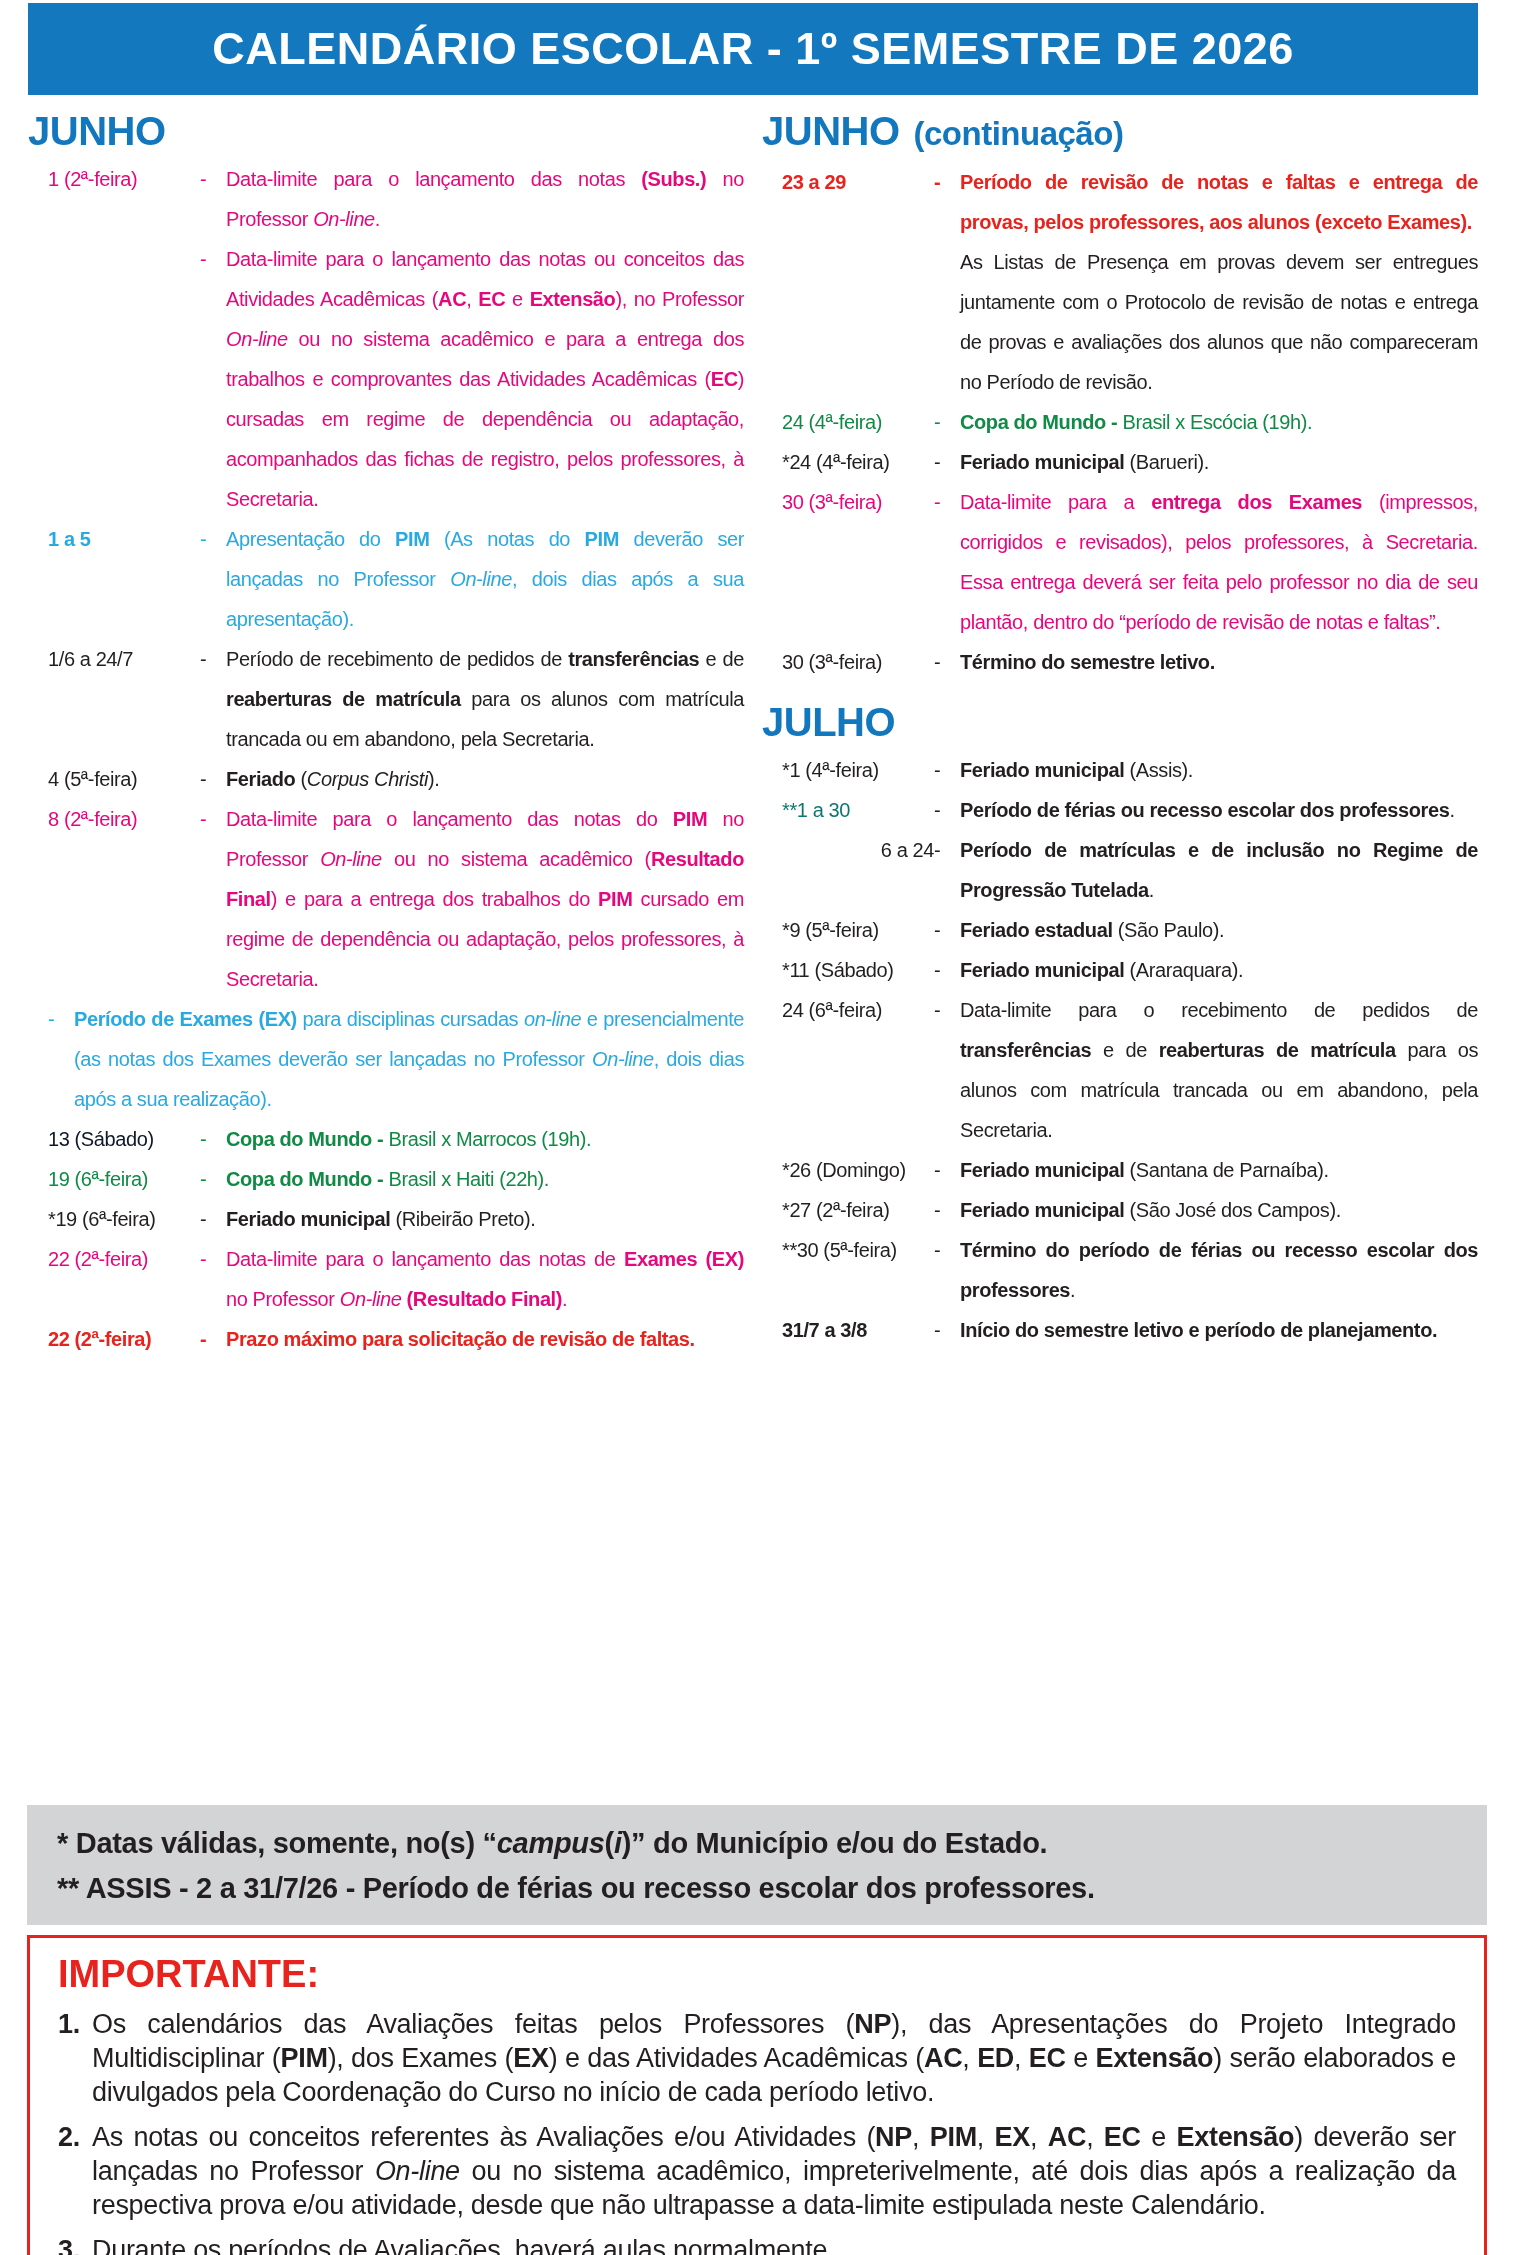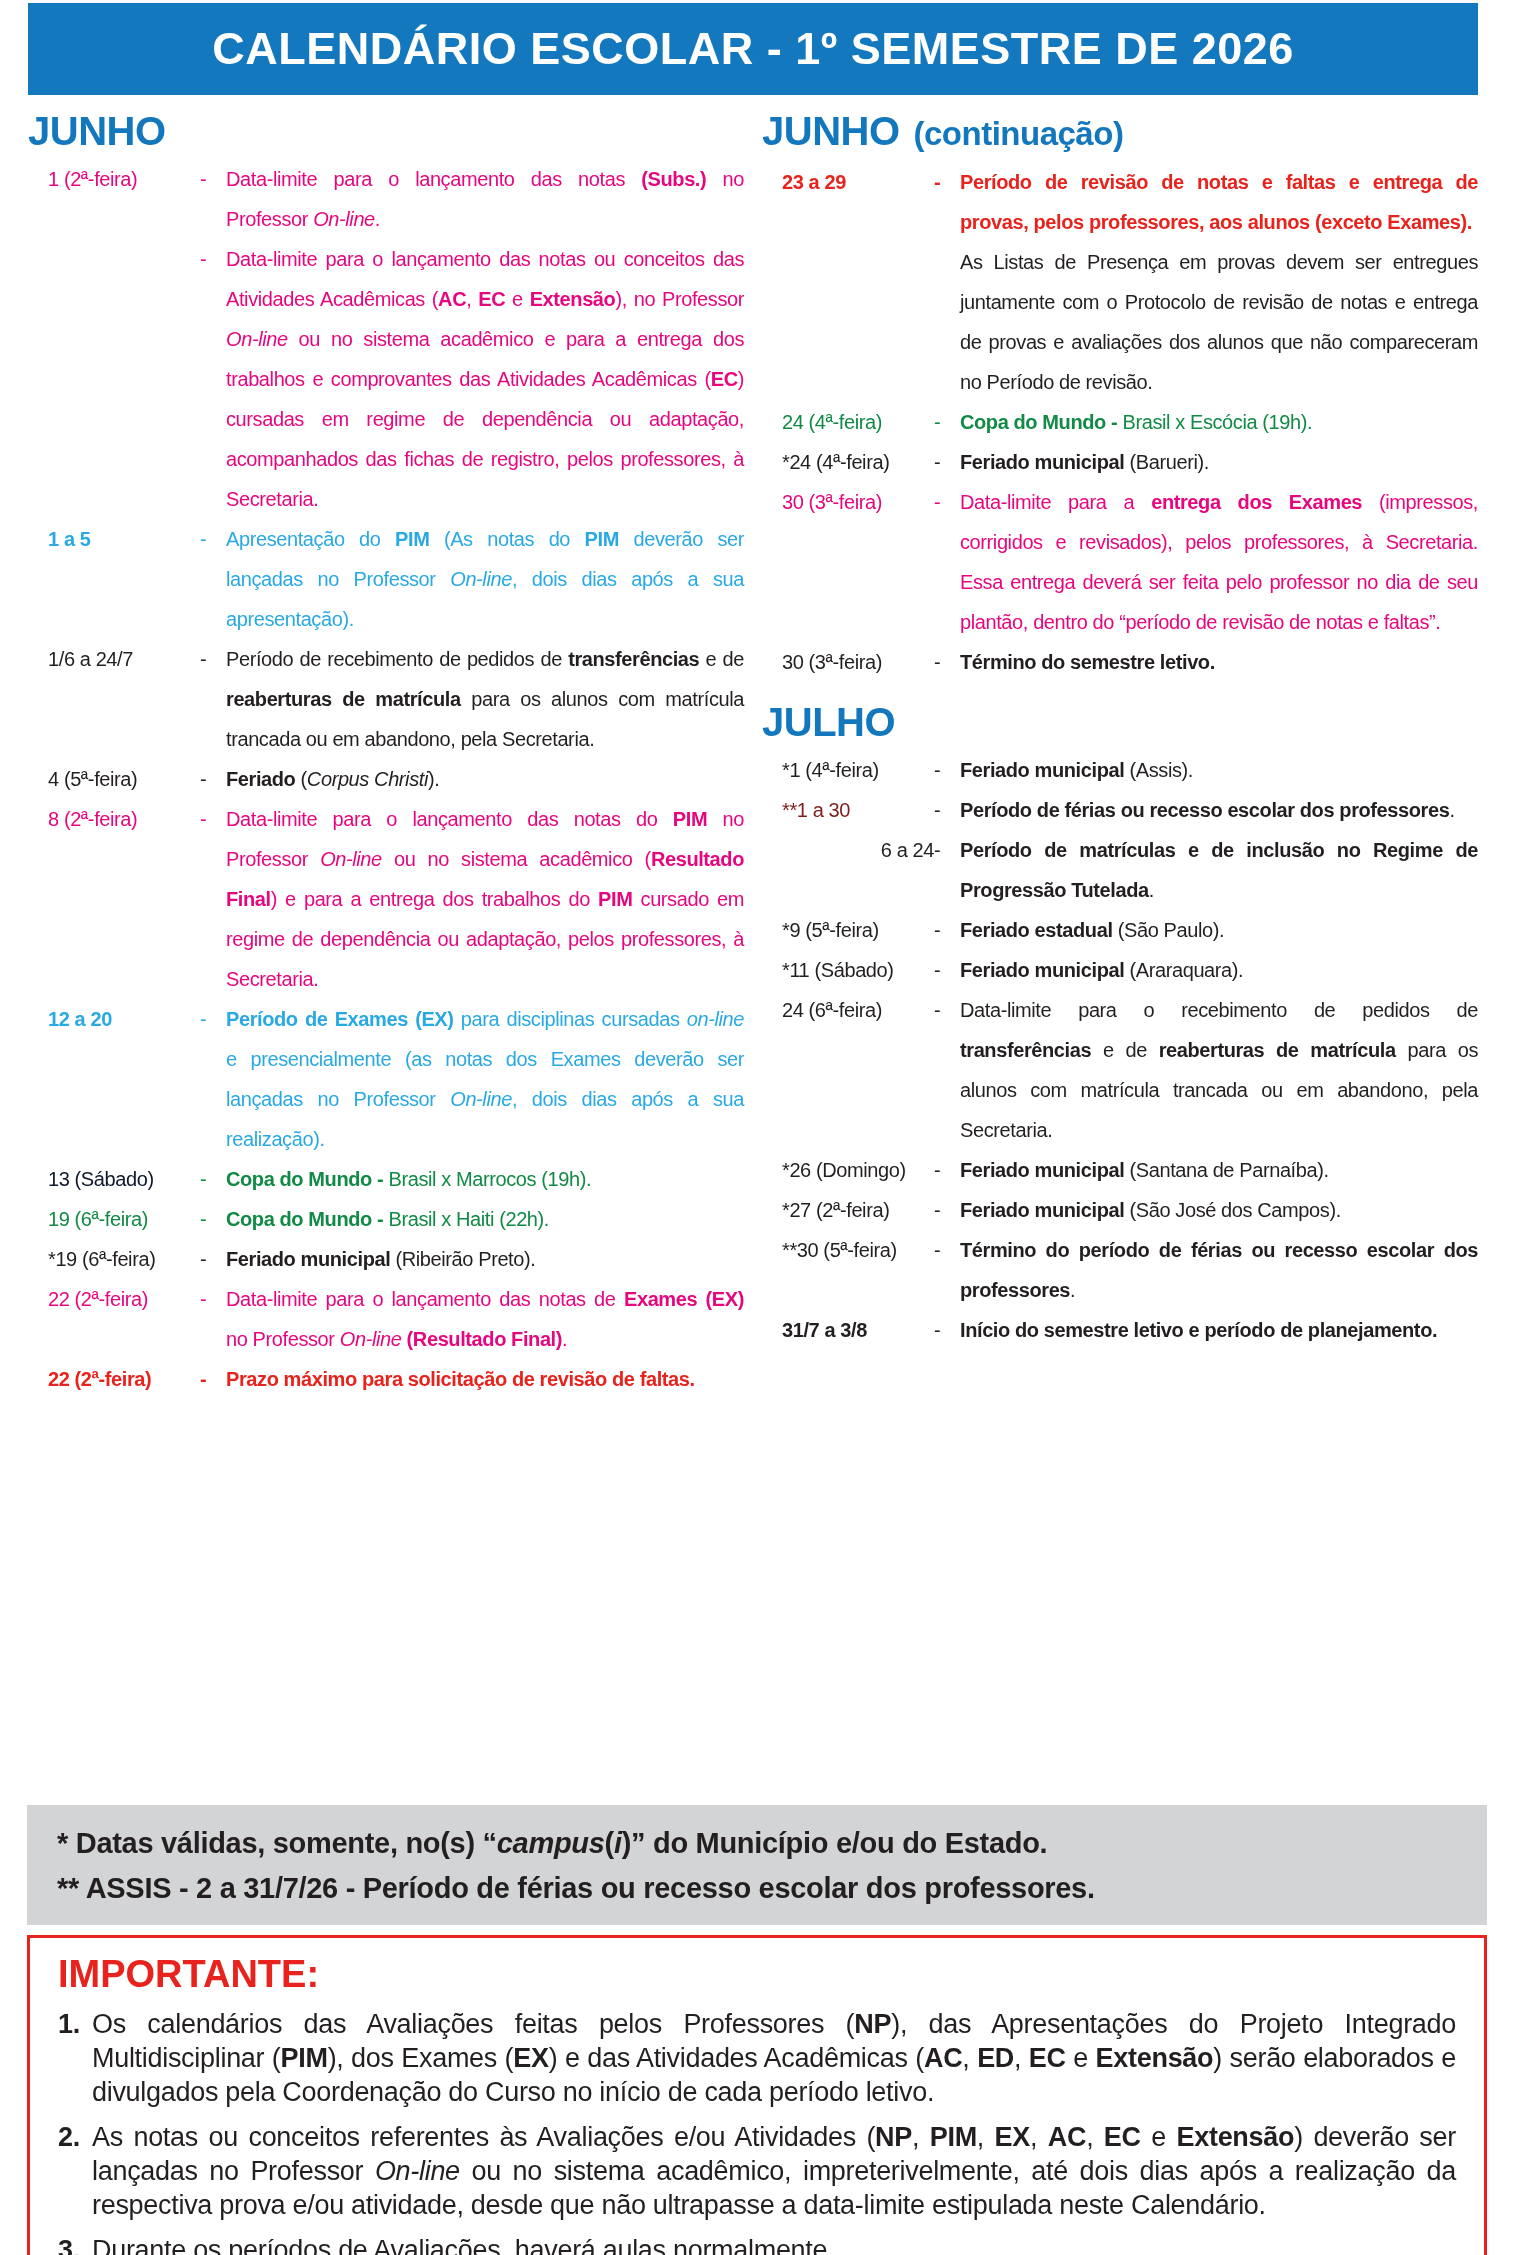--- a/index.html
+++ b/index.html
@@ -100,21 +100,20 @@
       <div class="entry">
         <div class="date" style="color: rgb(230, 7, 126);">8 (2ª-feira)</div>
         <div class="items">
           <div class="item">
             <span class="dash" style="color: rgb(230, 7, 126);">-</span>
             <div class="runs"><span class="run" style="color: rgb(230, 7, 126);">Data-limite para o lançamento das notas do </span><span class="run b" style="color: rgb(230, 7, 126);">PIM</span><span class="run" style="color: rgb(230, 7, 126);"> no Professor </span><span class="run i" style="color: rgb(230, 7, 126);">On-line</span><span class="run" style="color: rgb(230, 7, 126);"> ou no sistema acadêmico (</span><span class="run b" style="color: rgb(230, 7, 126);">Resultado Final</span><span class="run" style="color: rgb(230, 7, 126);">) e para a entrega dos trabalhos do </span><span class="run b" style="color: rgb(230, 7, 126);">PIM</span><span class="run" style="color: rgb(230, 7, 126);"> cursado em regime de dependência ou adaptação, pelos professores, à Secretaria.</span></div>
           </div>
         </div>
       </div>
       <div class="entry">
-        <div class="date b" style="color: rgb(41, 169, 225);">12 a 20</div>
         <div class="items">
           <div class="item">
             <span class="dash" style="color: rgb(41, 169, 225);">-</span>
             <div class="runs"><span class="run b" style="color: rgb(41, 169, 225);">Período de Exames (EX)</span><span class="run" style="color: rgb(41, 169, 225);"> para disciplinas cursadas </span><span class="run i" style="color: rgb(41, 169, 225);">on-line</span><span class="run" style="color: rgb(41, 169, 225);"> e presencialmente (as notas dos Exames deverão ser lançadas no Professor </span><span class="run i" style="color: rgb(41, 169, 225);">On-line</span><span class="run" style="color: rgb(41, 169, 225);">, dois dias após a sua realização).</span></div>
           </div>
         </div>
       </div>
       <div class="entry">
         <div class="date" style="color: #0f172a;">13 (Sábado)</div>
         <div class="items">
@@ -216,21 +215,21 @@
       <div class="entry">
         <div class="date" style="color: rgb(35, 31, 32);">*1 (4ª-feira)</div>
         <div class="items">
           <div class="item">
             <span class="dash" style="color: rgb(35, 31, 32);">-</span>
             <div class="runs"><span class="run b" style="color: rgb(35, 31, 32);">Feriado municipal</span><span class="run" style="color: rgb(35, 31, 32);"> (Assis).</span></div>
           </div>
         </div>
       </div>
       <div class="entry">
-        <div class="date" style="color: #7f1d1d;">**1 a 30</div>
+        <div class="date" style="color: #0f766e;">**1 a 30</div>
         <div class="items">
           <div class="item">
             <span class="dash" style="color: rgb(35, 31, 32);">-</span>
             <div class="runs"><span class="run b" style="color: rgb(35, 31, 32);">Período de férias ou recesso escolar dos professores</span><span class="run" style="color: rgb(35, 31, 32);">.</span></div>
           </div>
         </div>
       </div>
       <div class="entry">
         <div class="date" style="color: rgb(35, 31, 32); text-align: right;">6 a 24</div>
         <div class="items">

